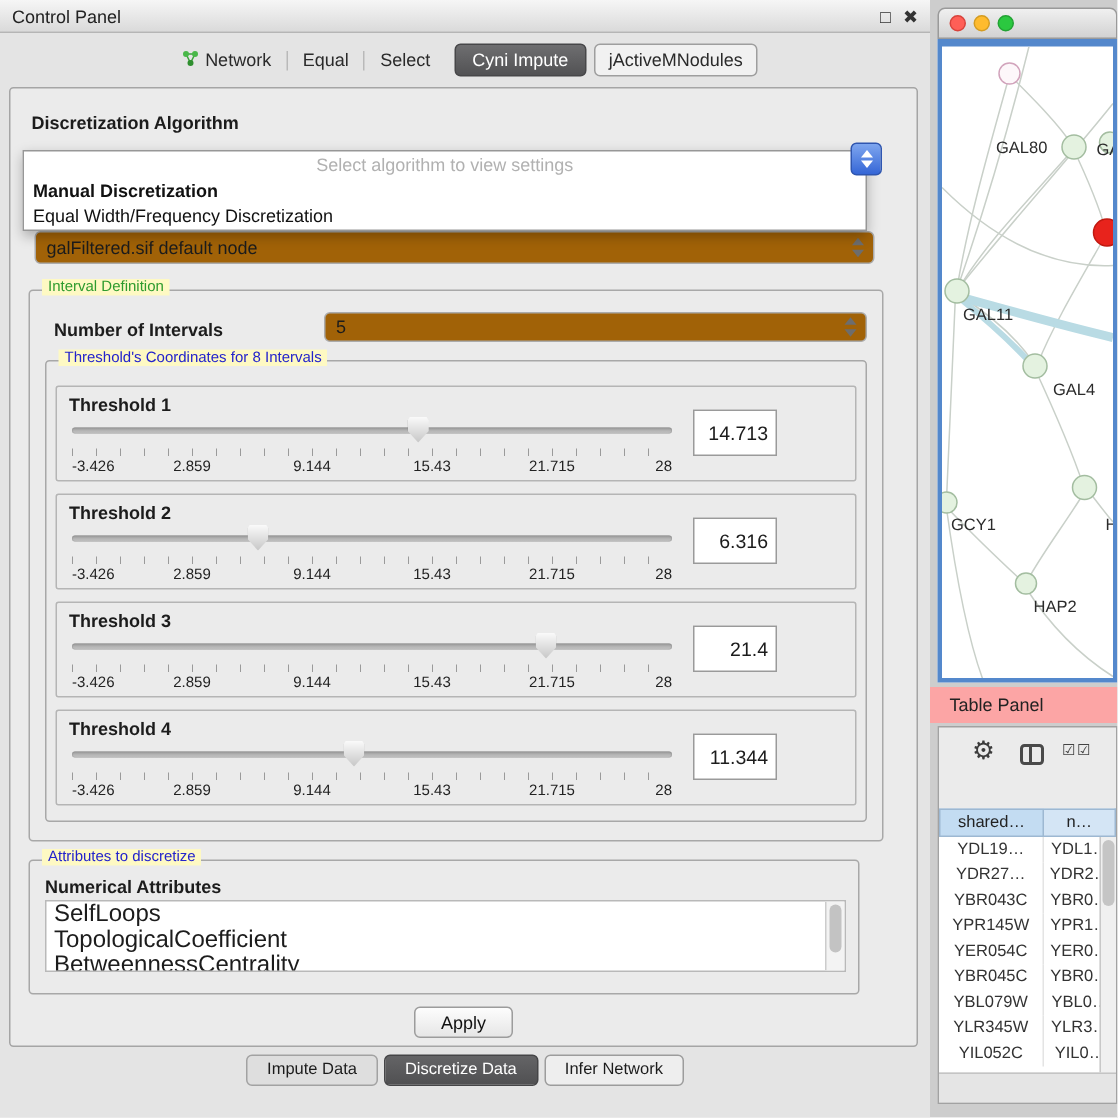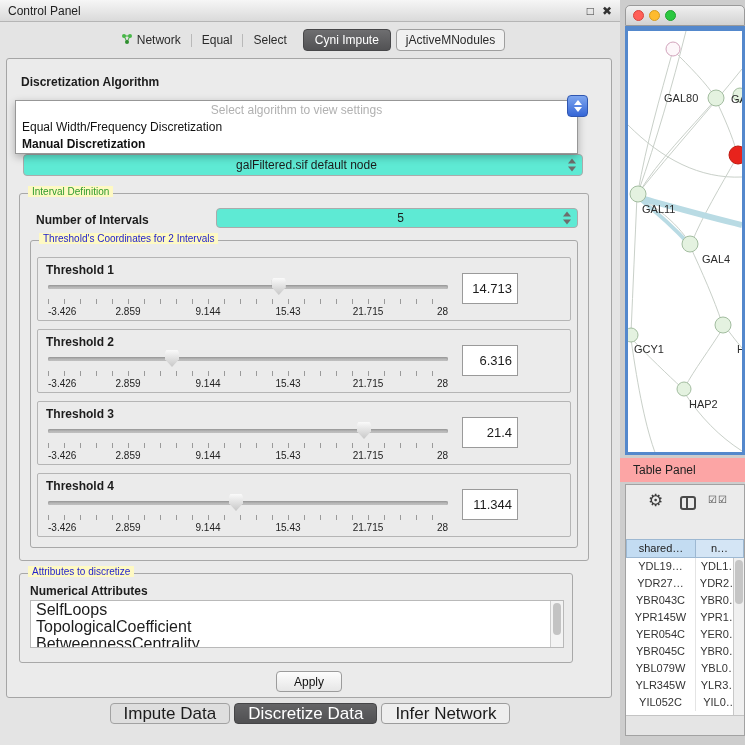--- a/index.html
+++ b/index.html
@@ -38,22 +38,22 @@
   .dd-opt.bold { font-weight:bold; }
 
   .combo-stepper-blue { position:absolute; left:560px; top:36px; width:21px; height:22px; z-index:6;
     border-radius:4px; background:linear-gradient(#7ea6ef,#3566d6); border:1px solid #2f56b0; }
   .combo-stepper-blue:before { content:""; position:absolute; left:6px; top:4px;
     border-left:4px solid transparent; border-right:4px solid transparent; border-bottom:5px solid #fff; }
   .combo-stepper-blue:after { content:""; position:absolute; left:6px; bottom:4px;
     border-left:4px solid transparent; border-right:4px solid transparent; border-top:5px solid #fff; }
 
   .td-label { position:absolute; left:16px; top:81px; font-size:12px; }
-  .combo { position:absolute; background:#5eead4; border:1px solid #ababab; border-radius:4px;
-    font-size:12px; display:flex; align-items:center; padding-left:7px;justify-content:center; }
+  .combo { position:absolute; background:#a16207; border:1px solid #ababab; border-radius:4px;
+    font-size:12px; display:flex; align-items:center; padding-left:7px; }
   .combo-tabledata { left:16px; top:95px; width:560px; height:22px; }
   .arrows { position:absolute; right:6px; top:50%; transform:translateY(-50%); width:8px; height:13px; }
   .arrows:before { content:""; position:absolute; top:0; left:0;
     border-left:4px solid transparent; border-right:4px solid transparent; border-bottom:5px solid #6d6d6d; }
   .arrows:after { content:""; position:absolute; bottom:0; left:0;
     border-left:4px solid transparent; border-right:4px solid transparent; border-top:5px solid #6d6d6d; }
 
   .group { position:absolute; border:1px solid #a8a8a8; border-radius:3px; }
   .group > .legend { position:absolute; top:-8px; left:8px; background:#fef9c3; padding:0 4px; font-size:10px; }
   .legend.green { color:#2e9b2e; }
@@ -93,21 +93,21 @@
     border:1px solid #b9b9b9; overflow:hidden; font-size:16px; }
   .attr-item { height:17px; line-height:17px; padding-left:5px; }
   .attr-scroll { position:absolute; right:0; top:0; bottom:0; width:13px; background:#f3f3f3; border-left:1px solid #cccccc; }
   .attr-thumb { position:absolute; left:2px; top:2px; width:8px; height:32px; background:#c3c3c3; border-radius:4px; }
 
   .apply-btn { position:absolute; left:50%; top:612px; transform:translateX(-50%); width:66px; height:21px;
     background:linear-gradient(#fdfdfd,#e6e6e6); border:1px solid #9c9c9c; border-radius:4px;
     font-size:12px; font-family:inherit; color:#111; }
 
   .bottom-tabs { position:absolute; left:0; top:703px; width:620px; display:flex; justify-content:center; gap:4px; }
-  .btab { height:21px; padding:0 13px; line-height:19px; font-size:17px; border-radius:4px; }
+  .btab { height:21px; padding:0 13px; line-height:19px; font-size:11px; border-radius:4px; }
   .btab.light1 { background:#dedede; border:1px solid #a2a2a2; }
   .btab.selected { background:linear-gradient(#646466,#505052); border:1px solid #454547; color:#fff; }
   .btab.light2 { background:#eeeeee; border:1px solid #9c9c9c; }
 
   
   .net-win { position:absolute; left:625px; top:5px; width:120px; height:450px; }
   .net-title { height:21px; background:linear-gradient(#f0f0f0,#d2d2d2); border:1px solid #9a9a9a;
     border-radius:5px 5px 0 0; display:flex; align-items:center; gap:5px; padding-left:7px; }
   .light { width:11px; height:11px; border-radius:50%; }
   .light.red { background:#ff5f57; border:1px solid #d8433c; }
@@ -177,41 +177,41 @@
     </div>
 
     <div class="cp-content">
 
       <div class="algo-label">Discretization Algorithm</div>
 
       <div class="combo-stepper-blue"></div>
 
       <div class="dropdown">
         <div class="dd-placeholder">Select algorithm to view settings</div>
+        <div class="dd-opt bold">Manual Discretization</div>
         <div class="dd-opt">Equal Width/Frequency Discretization</div>
-        <div class="dd-opt bold">Manual Discretization</div>
       </div>
 
       <div class="td-label">Table Data</div>
       <div class="combo combo-tabledata">
         <span>galFiltered.sif default node</span>
         <span class="arrows"></span>
       </div>
 
       <div class="group grp-interval">
         <span class="legend green">Interval Definition</span>
 
         <div class="ni-label">Number of Intervals</div>
         <div class="combo combo-ni">
           <span>5</span>
           <span class="arrows"></span>
         </div>
 
         <div class="group grp-thresholds">
-          <span class="legend blue">Threshold's Coordinates for 2 Intervals</span>
+          <span class="legend blue">Threshold's Coordinates for 8 Intervals</span>
 
           <div class="thr" style="top:16px">
             <div class="thr-label">Threshold 1</div>
             <div class="sl">
               <div class="sl-track"></div>
               <div class="sl-thumb" style="left: 57.7%;"></div>
               <div class="sl-ticks"></div>
               <div class="sl-scale">
                 <span class="sc p0">-3.426</span>
                 <span class="sc p1">2.859</span>

